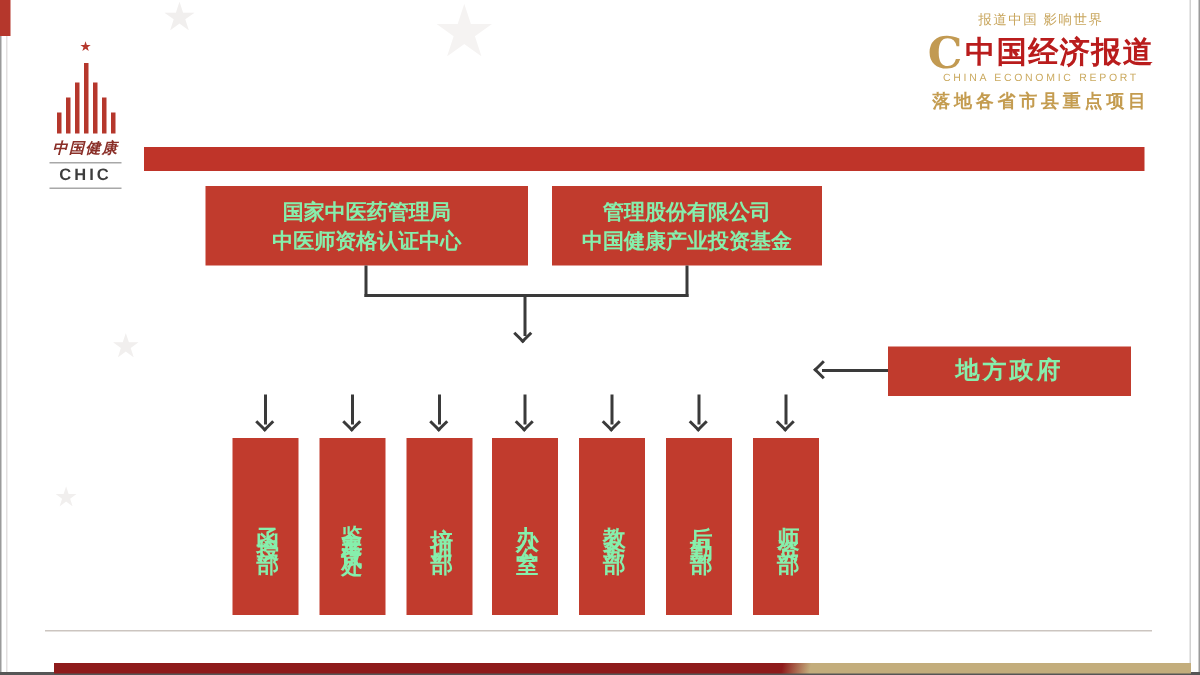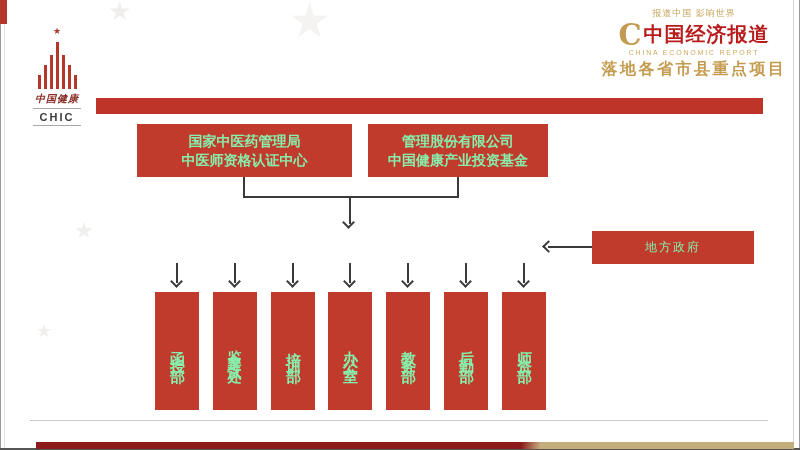--- a/index.html
+++ b/index.html
@@ -32,35 +32,35 @@
   .title { position:absolute; left:100px; top:46px; font-size:26px; line-height:30px;
            font-weight:bold; color:#c5291c; letter-spacing:1px; white-space:nowrap; }
 
   
   .media { position:absolute; left:598px; top:7px; width:192px; text-align:center; }
   .media .callig { font-size:9px; letter-spacing:1px; color:#c8a55c; white-space:nowrap; }
   .media .mainrow { display:flex; justify-content:center; align-items:center; gap:2px; margin-top:1px; }
   .media .cmark { font-family:"DejaVu Serif", serif; font-size:29px; line-height:26px; font-weight:bold; color:#c29a52; }
   .media .mname { font-size:20px; font-weight:bold; color:#b91c1c; letter-spacing:1px; white-space:nowrap; }
   .media .en { font-size:7px; letter-spacing:1.8px; color:#cbaa60; margin-top:1px; white-space:nowrap; }
-  .media .tagline { font-size:16px; font-weight:bold; letter-spacing:2.5px; color:#c49c50; margin-top:3px; white-space:nowrap; }
+  .media .tagline { font-size:12px; font-weight:bold; letter-spacing:2.5px; color:#c49c50; margin-top:3px; white-space:nowrap; }
 
   
   .red-bar { position:absolute; left:96px; top:98px; width:667px; height:16px; background:#bf3429; }
 
   
   .obox { position:absolute; background:#c13b2d; color:#86efac; display:flex;
           flex-direction:column; align-items:center; justify-content:center; text-align:center; }
   .box-parent-a { left:137px; top:124px; width:215px; height:53px; }
   .box-parent-b { left:368px; top:124px; width:180px; height:53px; }
   .obox .bl { font-size:14px; line-height:19px; font-weight:600; white-space:nowrap; }
   .box-center { left:159px; top:232px; width:380px; height:31px; }
   .box-center .bl { font-size:16px; font-weight:bold; letter-spacing:1px; }
   .box-side { left:592px; top:231px; width:162px; height:33px; }
-  .box-side .bl { font-size:12px; font-weight:normal; letter-spacing:2px; }
+  .box-side .bl { font-size:16px; font-weight:bold; letter-spacing:2px; }
 
   .dept { top:292px; width:44px; height:118px; }
   .dept span { writing-mode:vertical-rl; text-orientation:upright; font-size:15px;
                font-weight:600; letter-spacing:8px; }
   .dept.tight span { font-size:14px; letter-spacing:5px; }
 
   
   .vline { position:absolute; width:2px; background:#3a3a3a; }
   .hline { position:absolute; height:2px; background:#3a3a3a; }
   .chev-down { position:absolute; width:9px; height:9px;

